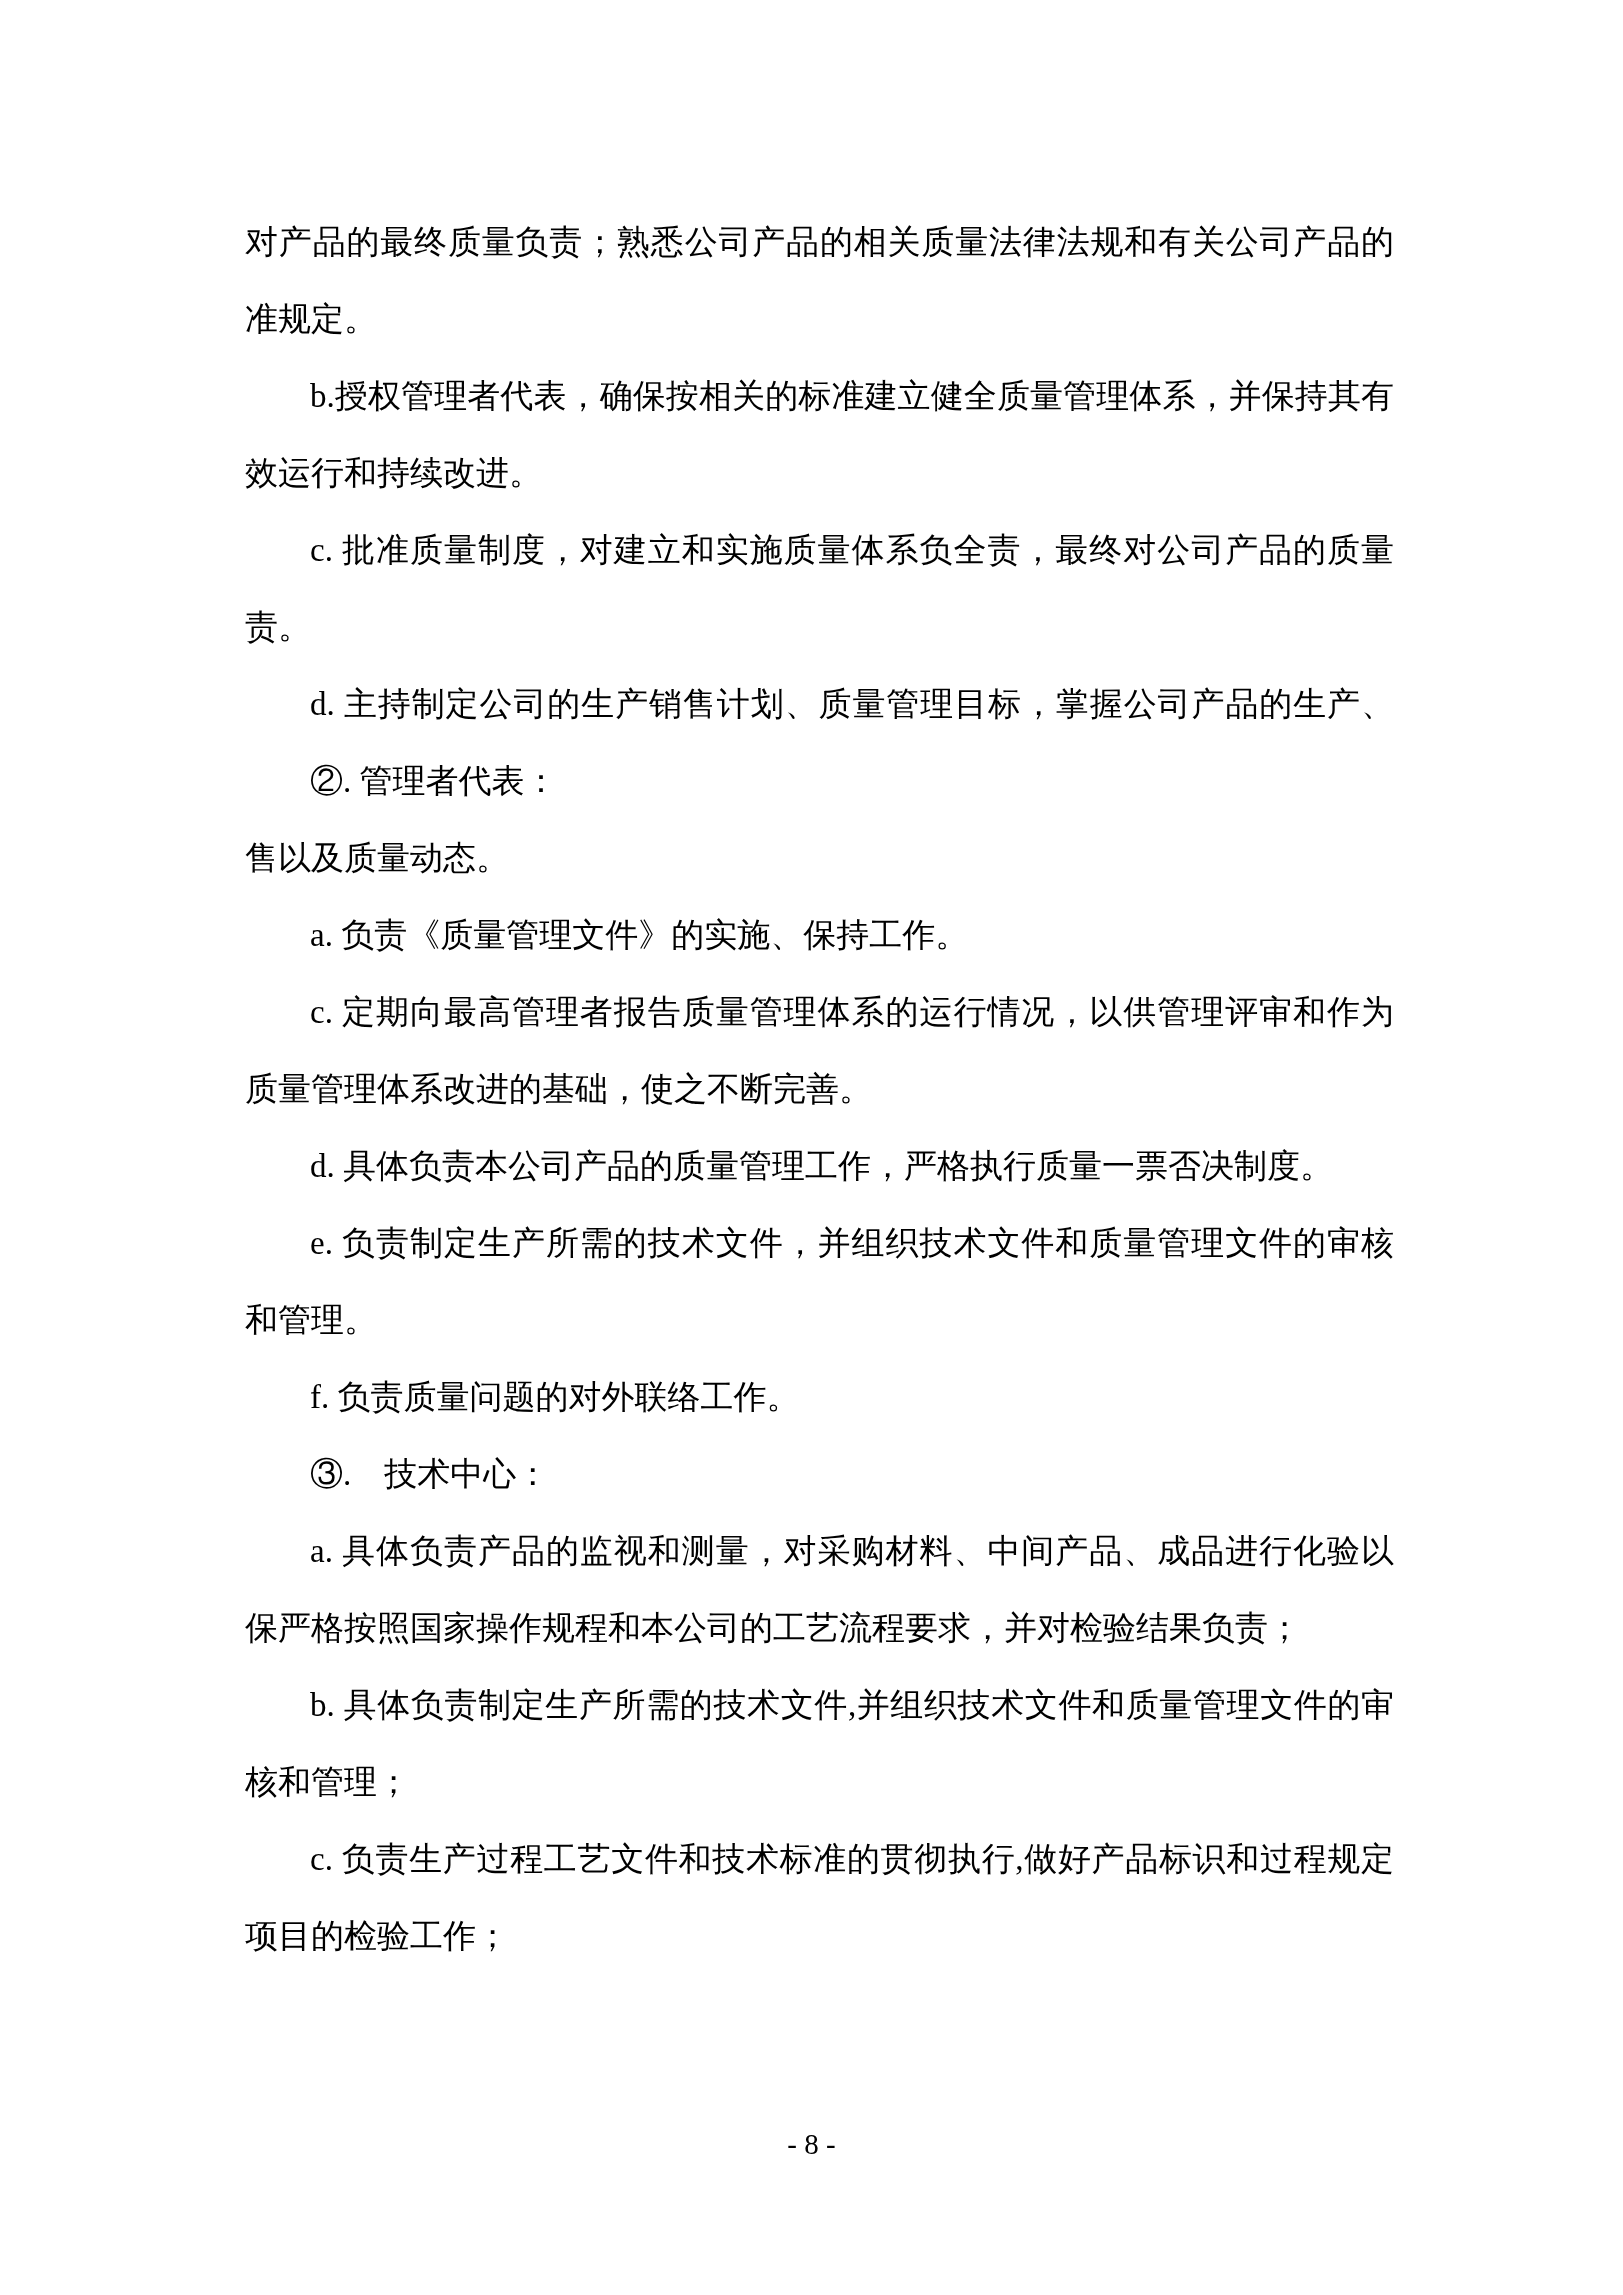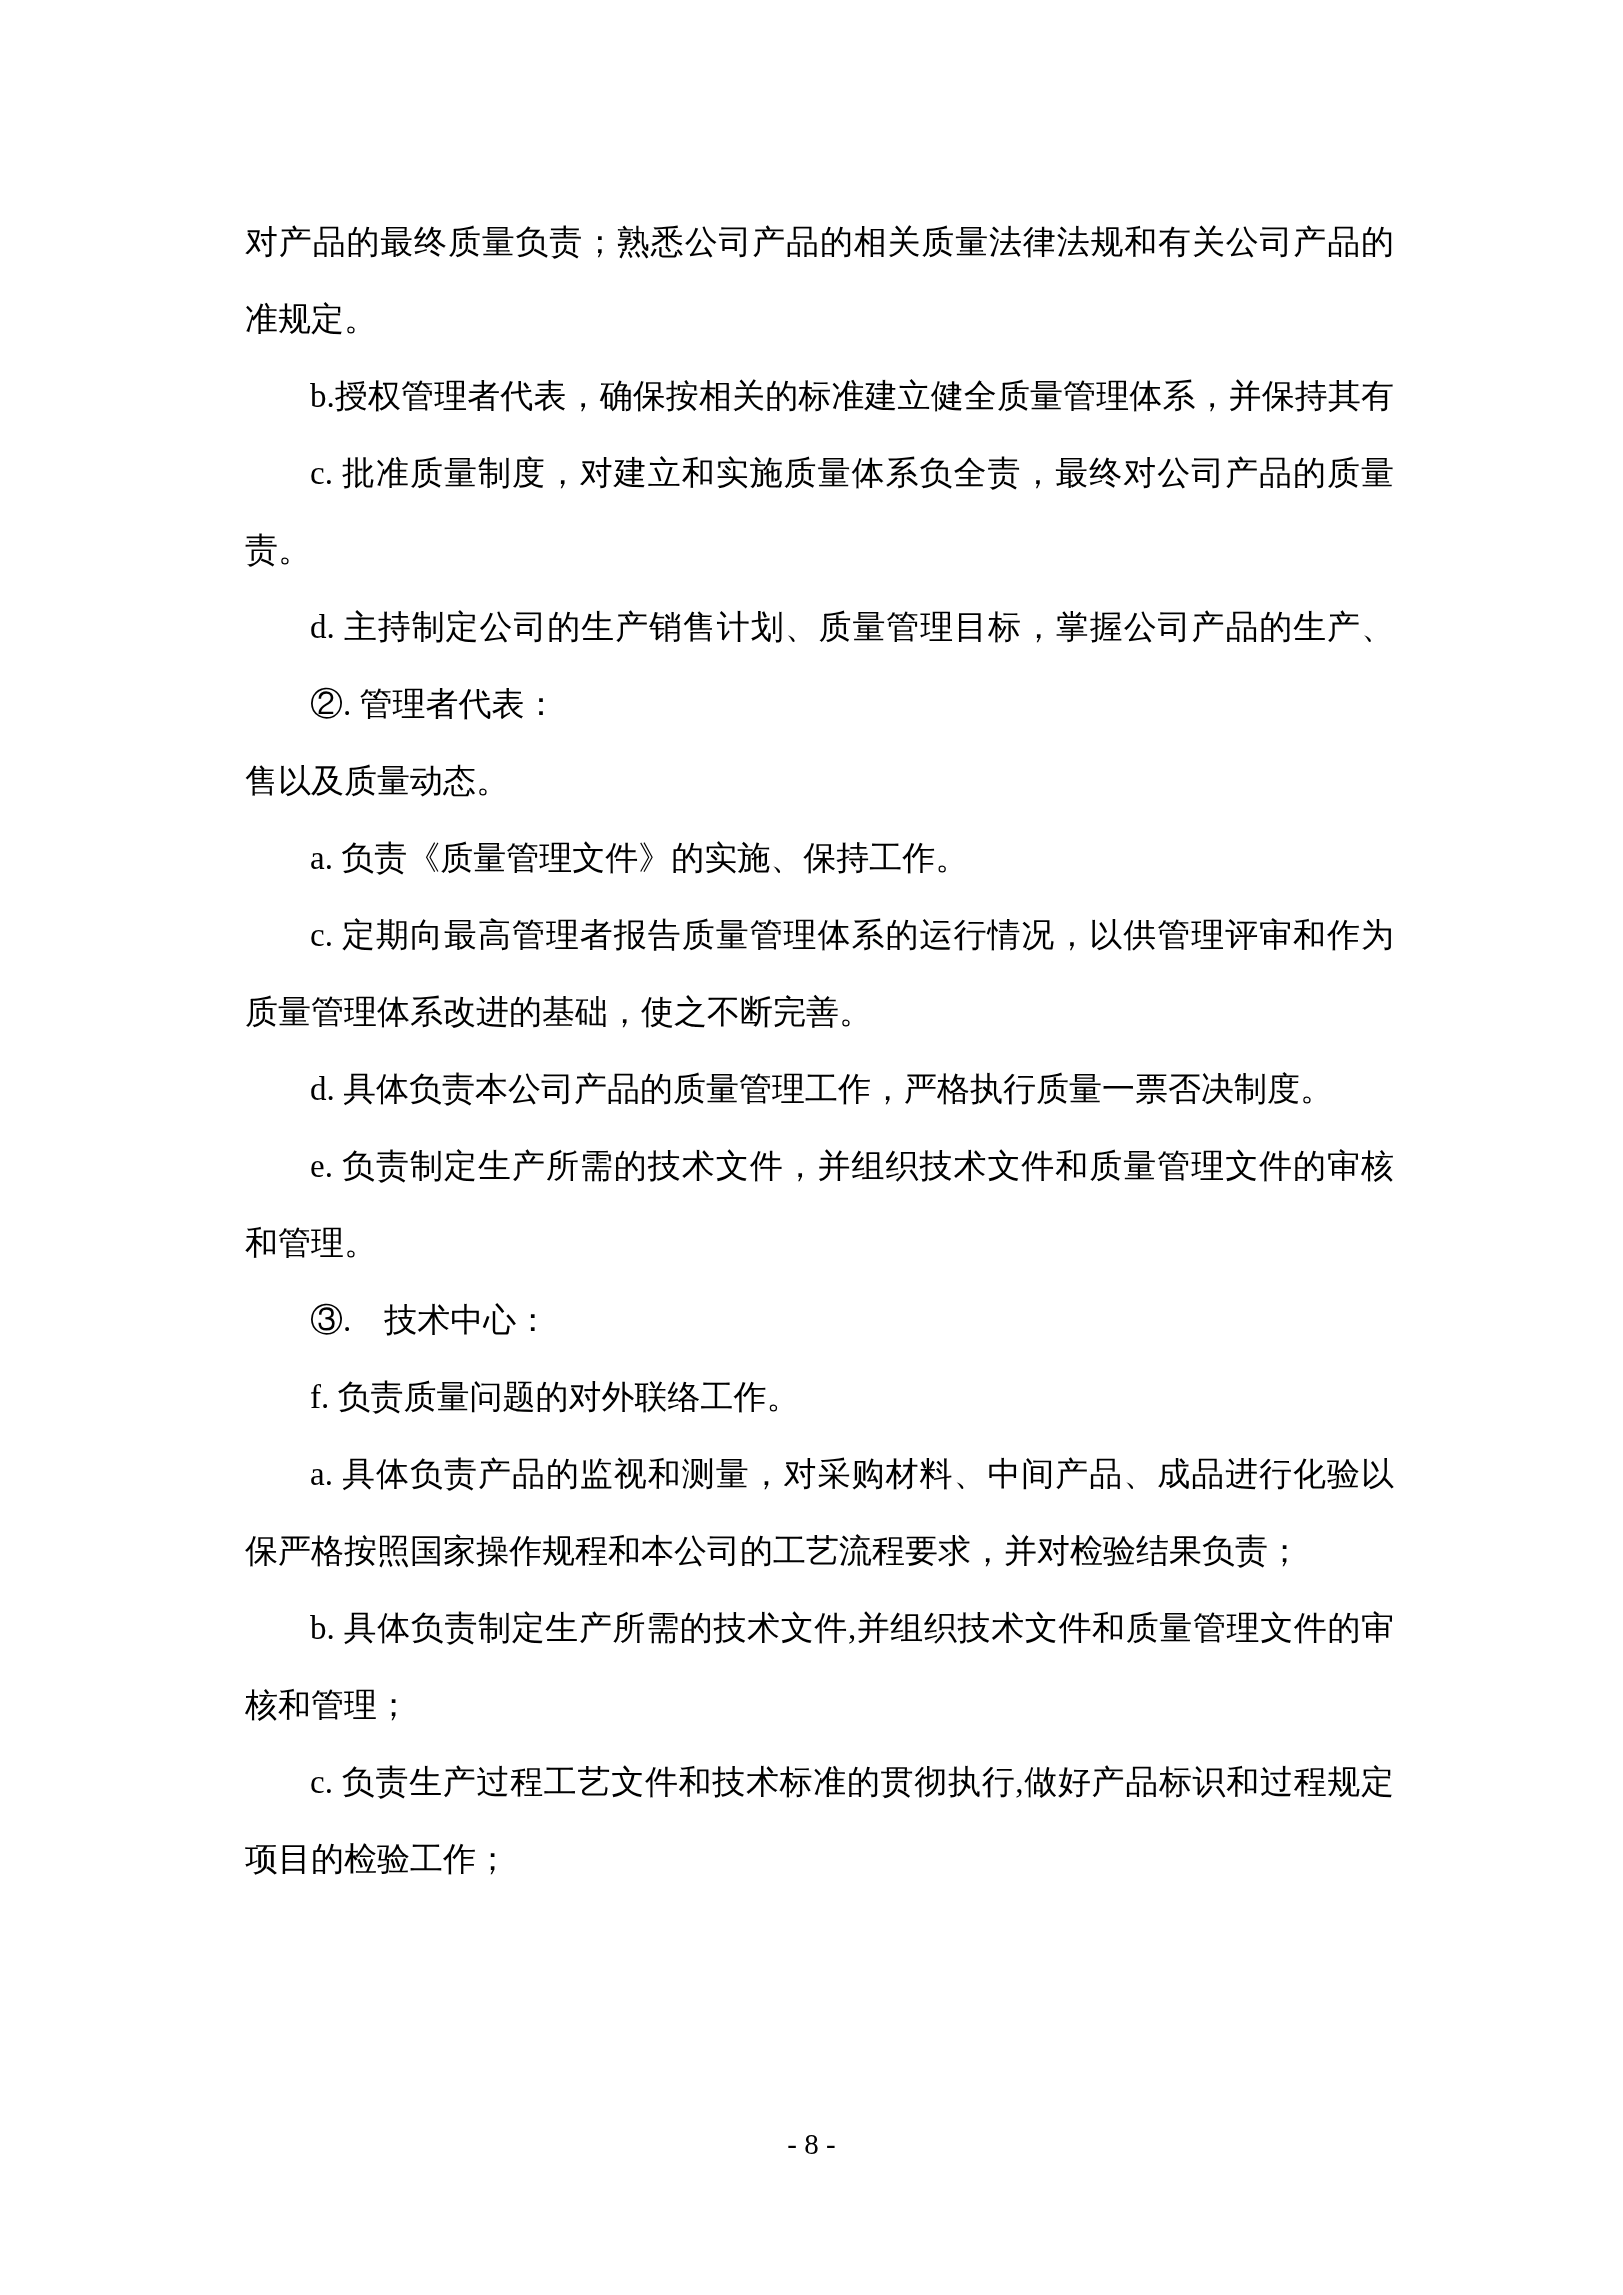--- a/index.html
+++ b/index.html
@@ -61,33 +61,34 @@
   }
 </style>
 </head>
 <body>
 
 <div class="page">
   <div class="doc-body">
       <div class="text-line full">对产品的最终质量负责；熟悉公司产品的相关质量法律法规和有关公司产品的标</div>
       <div class="text-line end">准规定。</div>
       <div class="text-line full indent">b.授权管理者代表，确保按相关的标准建立健全质量管理体系，并保持其有</div>
+      <div class="text-line end">效运行和持续改进。</div>
       <div class="text-line full indent">c. 批准质量制度，对建立和实施质量体系负全责，最终对公司产品的质量负</div>
       <div class="text-line end">责。</div>
       <div class="text-line full indent">d. 主持制定公司的生产销售计划、质量管理目标，掌握公司产品的生产、销</div>
       <div class="text-line end indent">②. 管理者代表：</div>
       <div class="text-line end">售以及质量动态。</div>
       <div class="text-line end indent">a. 负责《质量管理文件》的实施、保持工作。</div>
       <div class="text-line full indent">c. 定期向最高管理者报告质量管理体系的运行情况，以供管理评审和作为</div>
       <div class="text-line end">质量管理体系改进的基础，使之不断完善。</div>
       <div class="text-line end indent">d. 具体负责本公司产品的质量管理工作，严格执行质量一票否决制度。</div>
       <div class="text-line full indent">e. 负责制定生产所需的技术文件，并组织技术文件和质量管理文件的审核</div>
       <div class="text-line end">和管理。</div>
+      <div class="text-line end indent">f. 负责质量问题的对外联络工作。</div>
       <div class="text-line end indent">③.　技术中心：</div>
-      <div class="text-line end indent">f. 负责质量问题的对外联络工作。</div>
       <div class="text-line full indent">a. 具体负责产品的监视和测量，对采购材料、中间产品、成品进行化验以确</div>
       <div class="text-line end">保严格按照国家操作规程和本公司的工艺流程要求，并对检验结果负责；</div>
       <div class="text-line full indent">b. 具体负责制定生产所需的技术文件,并组织技术文件和质量管理文件的审</div>
       <div class="text-line end">核和管理；</div>
       <div class="text-line full indent">c. 负责生产过程工艺文件和技术标准的贯彻执行,做好产品标识和过程规定</div>
       <div class="text-line end">项目的检验工作；</div>
     </div>
   <div class="page-number">- 8 -</div>
 </div>
 

